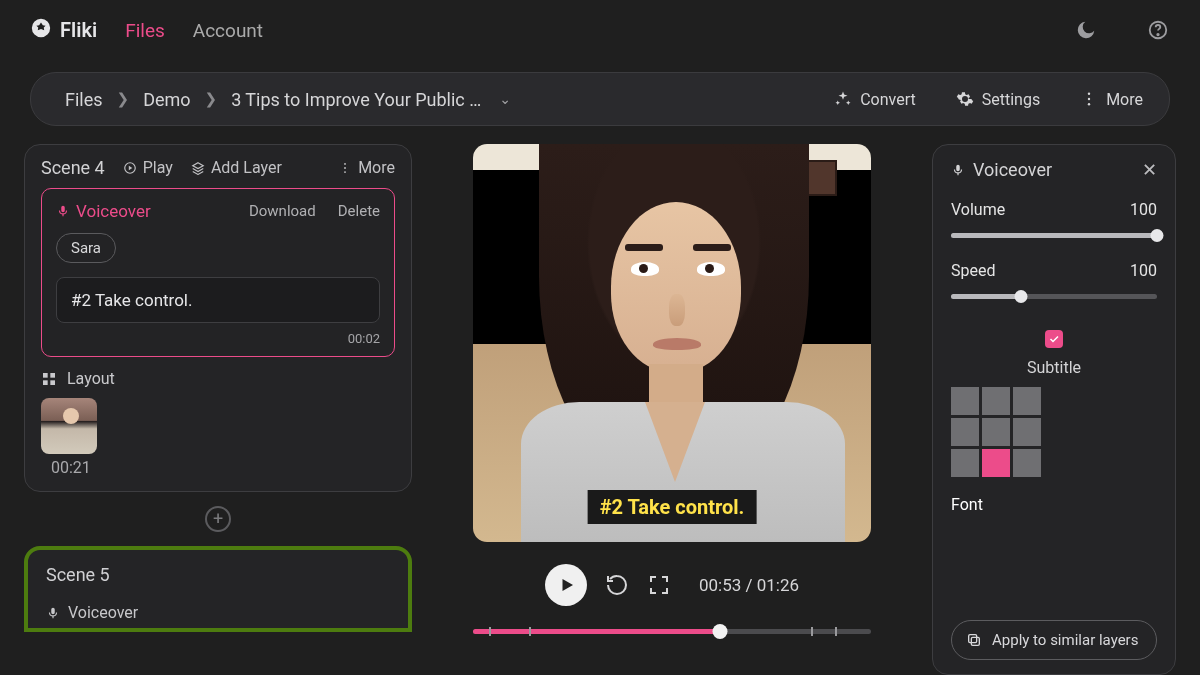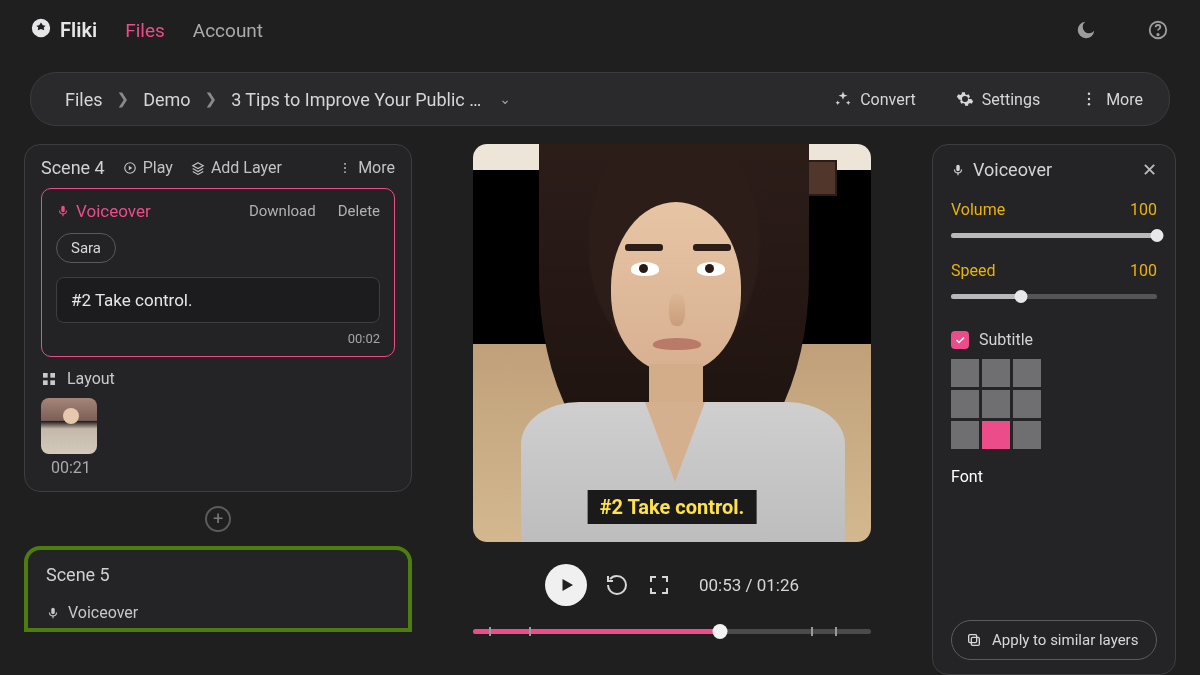--- a/index.html
+++ b/index.html
@@ -148,26 +148,26 @@
   .knob{ position:absolute; top:0; width:15px; height:15px; background:#f2f2f2; border-radius:50%; transform:translateX(-50%); cursor:pointer;}
   .mark{ position:absolute; top:3px; width:2px; height:9px; background:#9a9a9d; }
 
   
   .rpanel{ background:#242426; border:1px solid #3d3d40; border-radius:16px; padding:14px 18px; height:100%; position:relative; display:flex; flex-direction:column; }
   .rp-hdr{ display:flex; align-items:center; gap:8px; font-size:18px; color:#d4d4d6; }
   .rp-hdr svg{ width:14px; height:14px; }
   .rp-hdr .sp{flex:1;}
   .rp-close{ font-size:18px; color:#bcbcbf; cursor:pointer; }
   .slider-row{ margin-top:20px; }
-  .sl-top{ display:flex; justify-content:space-between; font-size:16px; color:#eab308;text-align:center; }
+  .sl-top{ display:flex; justify-content:space-between; font-size:16px; color:#e5e5e5;text-align:center; }
   .sl-track{ position:relative; height:12px; margin-top:10px; }
   .sl-track .bar{ position:absolute; left:0; right:0; top:4px; height:5px; background:#555558; border-radius:3px; }
   .sl-track .fill{ position:absolute; left:0; top:4px; height:5px; background:#b9b9bc; border-radius:3px; }
   .sl-track .knob{ position:absolute; top:0; width:13px; height:13px; background:#e8e8ea; border-radius:50%; transform:translateX(-50%); cursor:pointer;}
-  .chk-row{ display:flex; align-items:center; gap:10px; margin-top:28px; font-size:16px; color:#d4d4d6; }
+  .chk-row{ display:flex; align-items:center; gap:10px; margin-top:28px; font-size:16px; color:#d4d4d6;flex-direction:column; }
   .chk{ width:18px; height:18px; border-radius:4px; background:#ec4c8a; display:flex; align-items:center; justify-content:center; cursor:pointer;}
   .chk svg{ width:12px; height:12px; stroke:#fff; stroke-width:3; fill:none; }
   .pos-label{ margin-top:16px; font-size:16px; color:#cfcfd2; }
   .pos-grid{ margin-top:10px; display:grid; grid-template-columns:repeat(3,28px); grid-template-rows:repeat(3,28px); gap:3px; }
   .pos-cell{ background:#6f6f72; cursor:pointer; }
   .pos-cell.active{ background:#ec4c8a; }
   .font-label{ margin-top:18px; font-size:16px; color:#ffffff; }
   .apply-btn{
     position:absolute; left:18px; right:18px; bottom:14px;
     border:1px solid #5c5c5f; border-radius:22px; padding:10px 14px;

